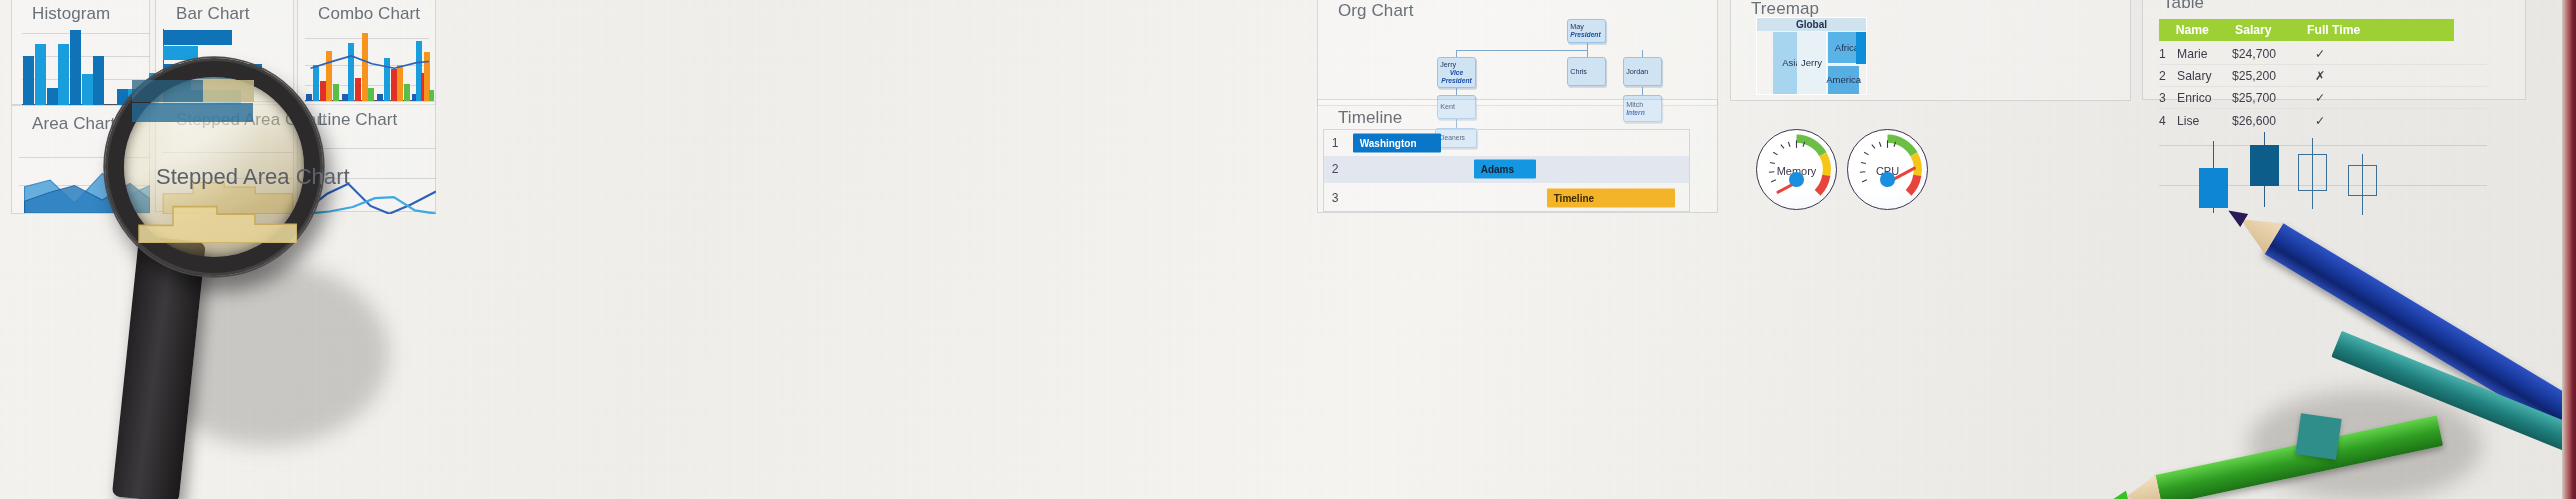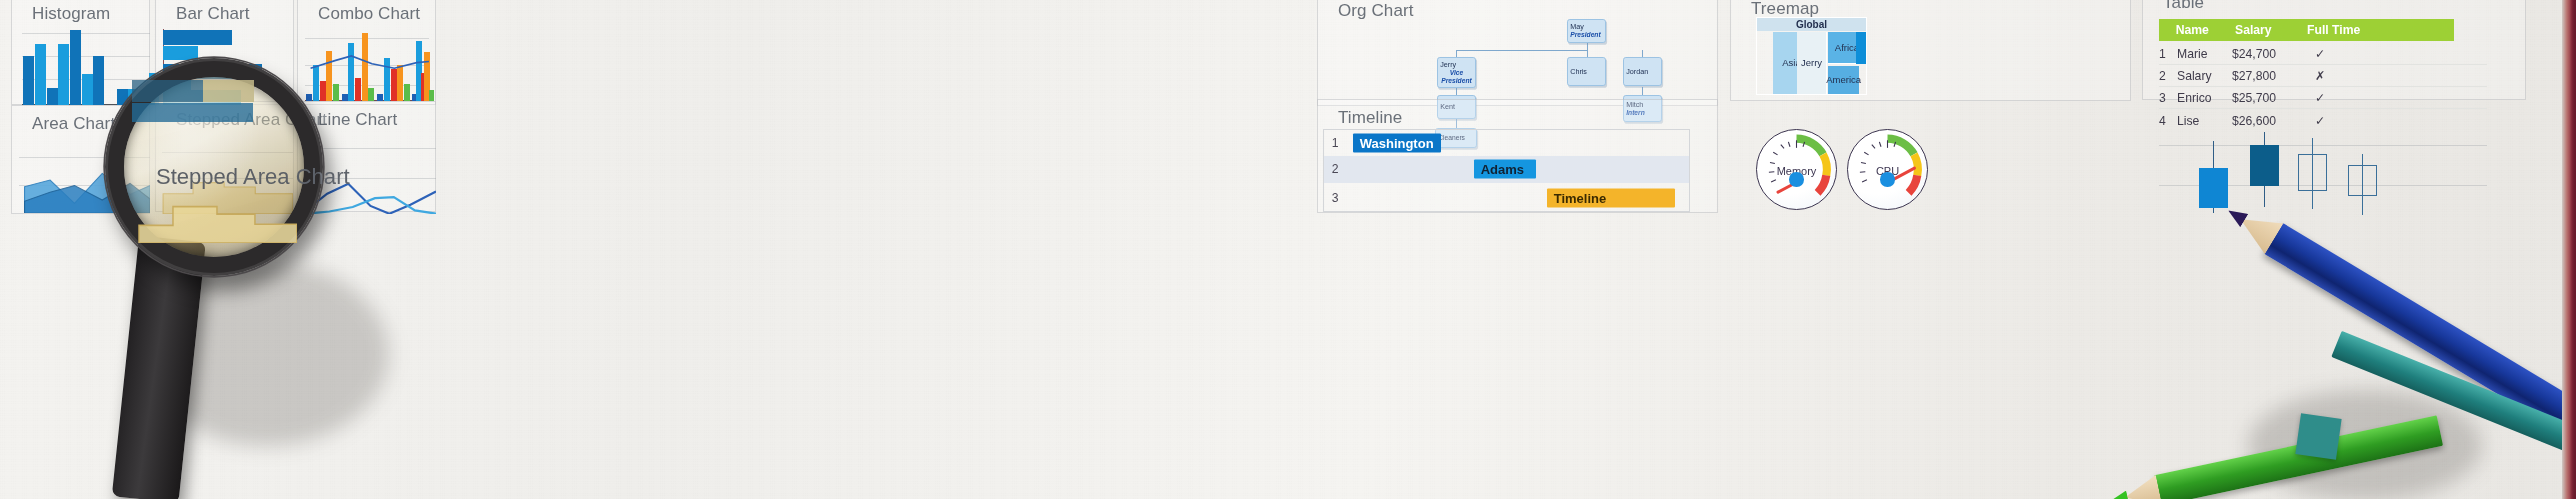--- a/index.html
+++ b/index.html
@@ -69,21 +69,21 @@
   .thead{position:absolute;background:#9dd035;color:#fff;font-weight:bold;font-size:12.2px;}
   .thead span{position:absolute;top:50%;transform:translateY(-50%);}
   .trow{position:absolute;left:0;right:0;border-bottom:0.6px solid #e2e3e0;font-size:12.2px;color:#3f3b4a;}
   .trow span{position:absolute;top:50%;transform:translateY(-50%);}
 
   
   .tlrow{position:absolute;left:0;right:0;}
   .tlrow.alt{background:#e2e7ef;}
   .tlnum{position:absolute;left:7.8px;top:50%;transform:translateY(-50%);font-size:12.2px;color:#4a4754;}
   .tlbar{position:absolute;top:50%;transform:translateY(-50%);height:19px;border-radius:1.1px;
-         display:flex;align-items:center;padding-left:6.7px;font-size:13px;font-weight:bold;}
+         display:flex;align-items:center;padding-left:6.7px;font-size:10px;font-weight:bold;}
 
   
   .gauge{position:absolute;border:1.7px solid #3c3550;border-radius:50%;
          background:radial-gradient(circle at 38% 30%,#ffffff 55%,#eef3f8 100%);}
   .gauge .glabel{position:absolute;left:0;right:0;top:44%;text-align:center;
                  font-size:11px;color:#3c3550;}
   .gauge .hub{position:absolute;left:50%;top:62%;width:14.5px;height:14.5px;margin:-7.2px 0 0 -7.2px;
               border-radius:50%;background:#1a8fe0;}
   .needle{position:absolute;left:50%;top:62%;height:2.8px;background:#e8443c;
           transform-origin:3.3px 50%;border-radius:1.7px;}
@@ -287,21 +287,21 @@
 
       <div class="trow" style="top:24.5px;height:21px;">
         <span style="left:0px;">1</span>
         <span style="left:18px;">Marie</span>
         <span style="left:73px;">$24,700</span>
         <span style="left:156px;">✓</span>
       </div>
       <div class="trow" style="top:47px;height:21px;">
         <span style="left:0px;">2</span>
         <span style="left:18px;">Salary</span>
-        <span style="left:73px;">$27,800</span>
+        <span style="left:73px;">$25,200</span>
         <span style="left:156px;">✗</span>
       </div>
       <div class="trow" style="top:69px;height:21px;">
         <span style="left:0px;">3</span>
         <span style="left:18px;">Enrico</span>
         <span style="left:73px;">$25,700</span>
         <span style="left:156px;">✓</span>
       </div>
       <div class="trow" style="top:91px;height:21px;border-bottom:none;">
         <span style="left:0px;">4</span>

